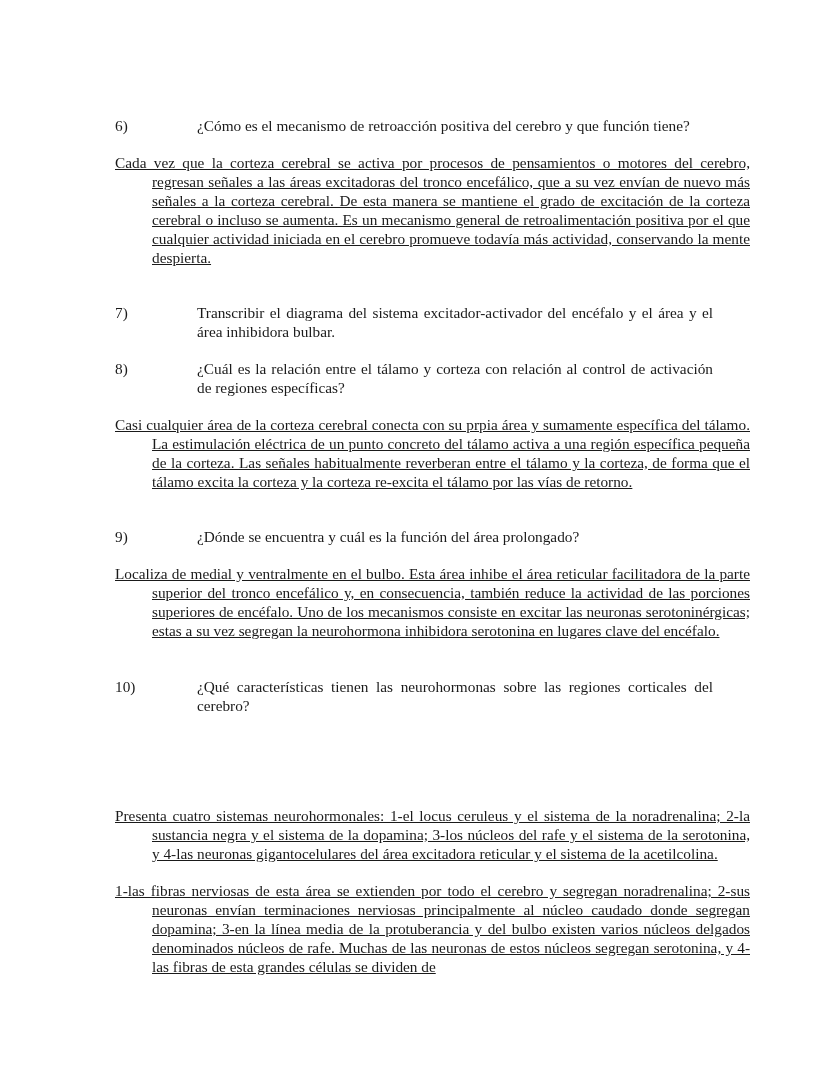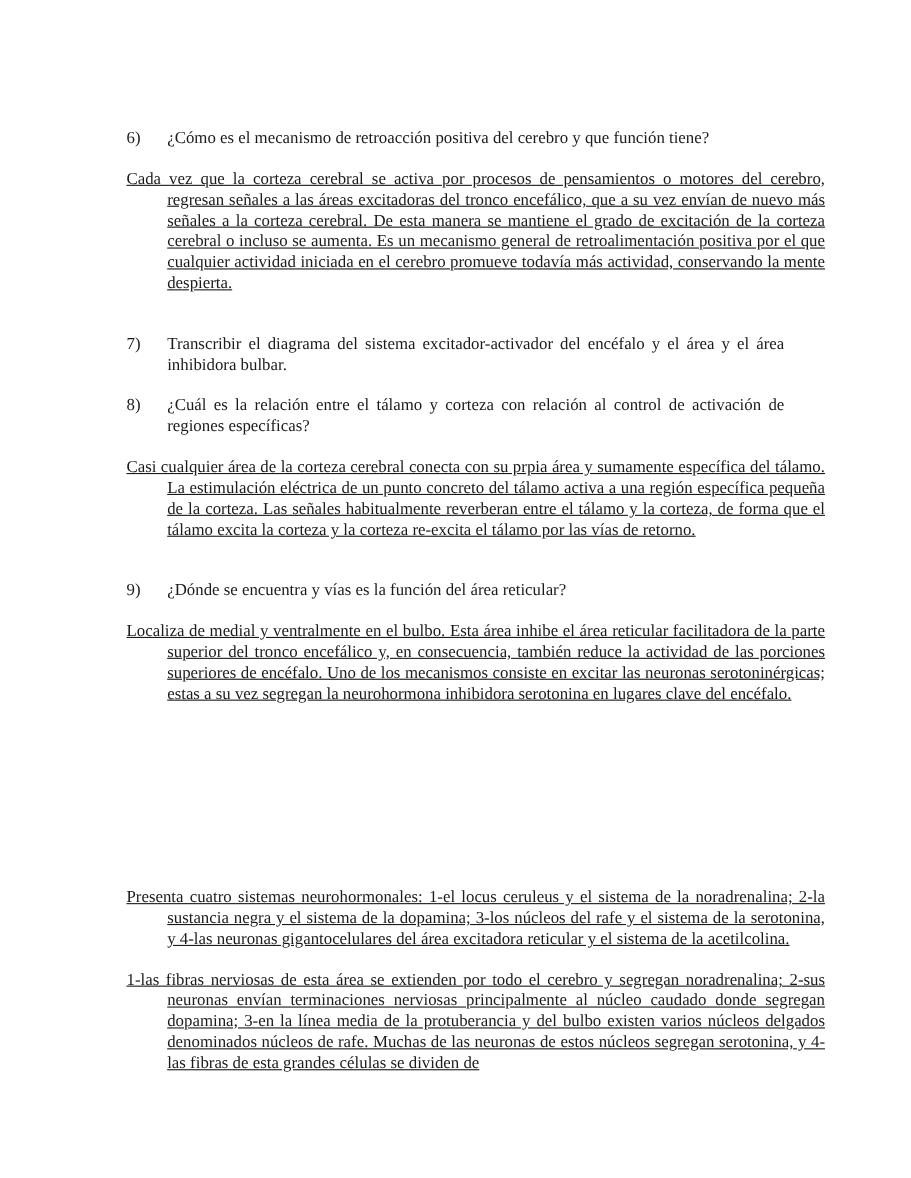--- a/index.html
+++ b/index.html
@@ -9,21 +9,21 @@
     color: #1a1a1a;
     font-size: 15.3px;
     line-height: 19px;
   }
   .page { position: relative; width: 828px; height: 1071px; }
   .block { position: absolute; left: 115px; width: 598px; }
   .q {
     display: flex;
   }
   .q .num { width: 37px; flex: 0 0 37px; }
-  .q .text { flex: 1; text-align: justify; }
+  .q .text { flex: 1; text-align: justify; margin-left: 45px; }
   .a {
     text-align: justify;
     padding-left: 37px;
     text-indent: -37px;
     text-decoration: underline;
   }
 </style>
 </head>
 <body>
 
@@ -43,24 +43,28 @@
 
   <div class="block q" style="top:359px;">
     <span class="num">8)</span>
     <span class="text">¿Cuál es la relación entre el tálamo y corteza con relación al control de activación de regiones específicas?</span>
   </div>
 
   <div class="block a" style="top:415px;">Casi cualquier área de la corteza cerebral conecta con su prpia área y sumamente específica del tálamo. La estimulación eléctrica de un punto concreto del tálamo activa a una región específica pequeña de la corteza. Las señales habitualmente reverberan entre el tálamo y la corteza, de forma que el tálamo excita la corteza y la corteza re-excita el tálamo por las vías de retorno.</div>
 
   <div class="block q" style="top:527px;">
     <span class="num">9)</span>
-    <span class="text">¿Dónde se encuentra y vías es la función del área reticular?</span>
+    <span class="text">¿Dónde se encuentra y cuál es la función del área prolongado?</span>
   </div>
 
   <div class="block a" style="top:564px;">Localiza de medial y ventralmente en el bulbo. Esta área inhibe el área reticular facilitadora de la parte superior del tronco encefálico y, en consecuencia, también reduce la actividad de las porciones superiores de encéfalo. Uno de los mecanismos consiste en excitar las neuronas serotoninérgicas; estas a su vez segregan la neurohormona inhibidora serotonina en lugares clave del encéfalo.</div>
 
+  <div class="block q" style="top:677px;">
+    <span class="num">10)</span>
+    <span class="text">¿Qué características tienen las neurohormonas sobre las regiones corticales del cerebro?</span>
+  </div>
 
 
   <div class="block a" style="top:788px;margin-top:18px;">Presenta cuatro sistemas neurohormonales: 1-el locus ceruleus y el sistema de la noradrenalina; 2-la sustancia negra y el sistema de la dopamina; 3-los núcleos del rafe y el sistema de la serotonina, y 4-las neuronas gigantocelulares del área excitadora reticular y el sistema de la acetilcolina.</div>
 
   <div class="block a" style="top:881px;">1-las fibras nerviosas de esta área se extienden por todo el cerebro y segregan noradrenalina; 2-sus neuronas envían terminaciones nerviosas principalmente al núcleo caudado donde segregan dopamina; 3-en la línea media de la protuberancia y del bulbo existen varios núcleos delgados denominados núcleos de rafe. Muchas de las neuronas de estos núcleos segregan serotonina, y 4- las fibras de esta grandes células se dividen de</div>
 
 </div>
 
 </body></html>

